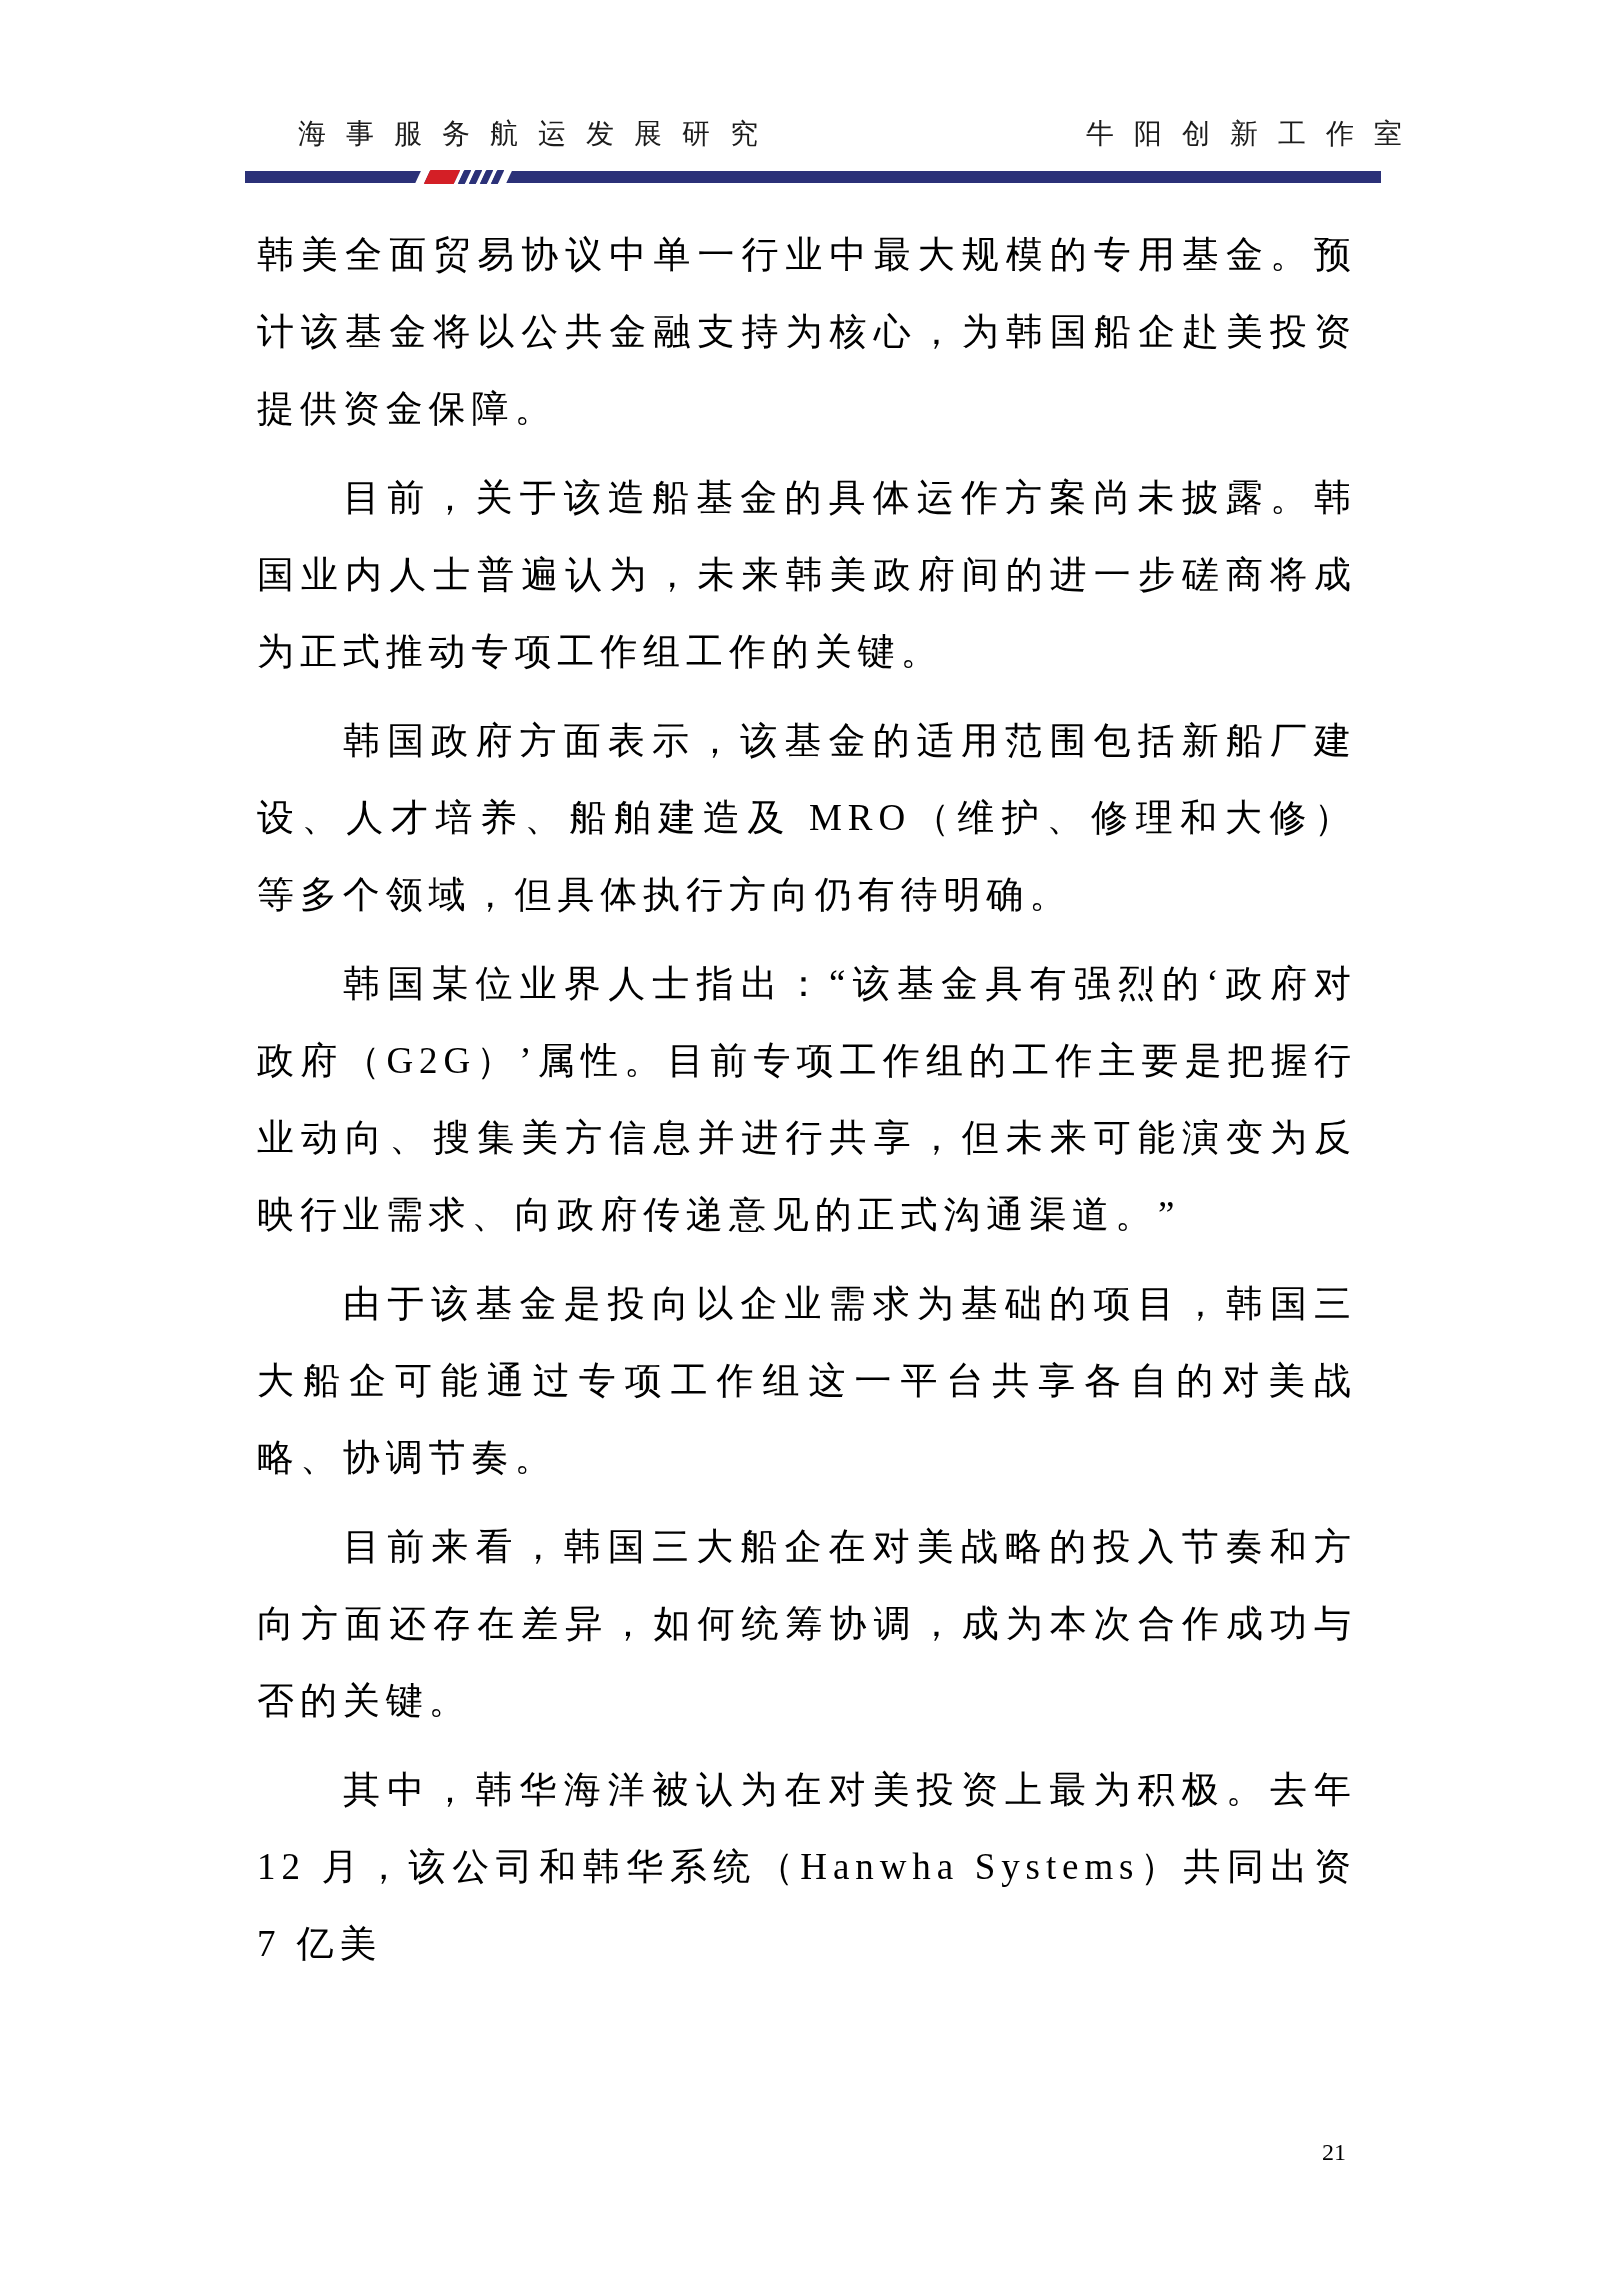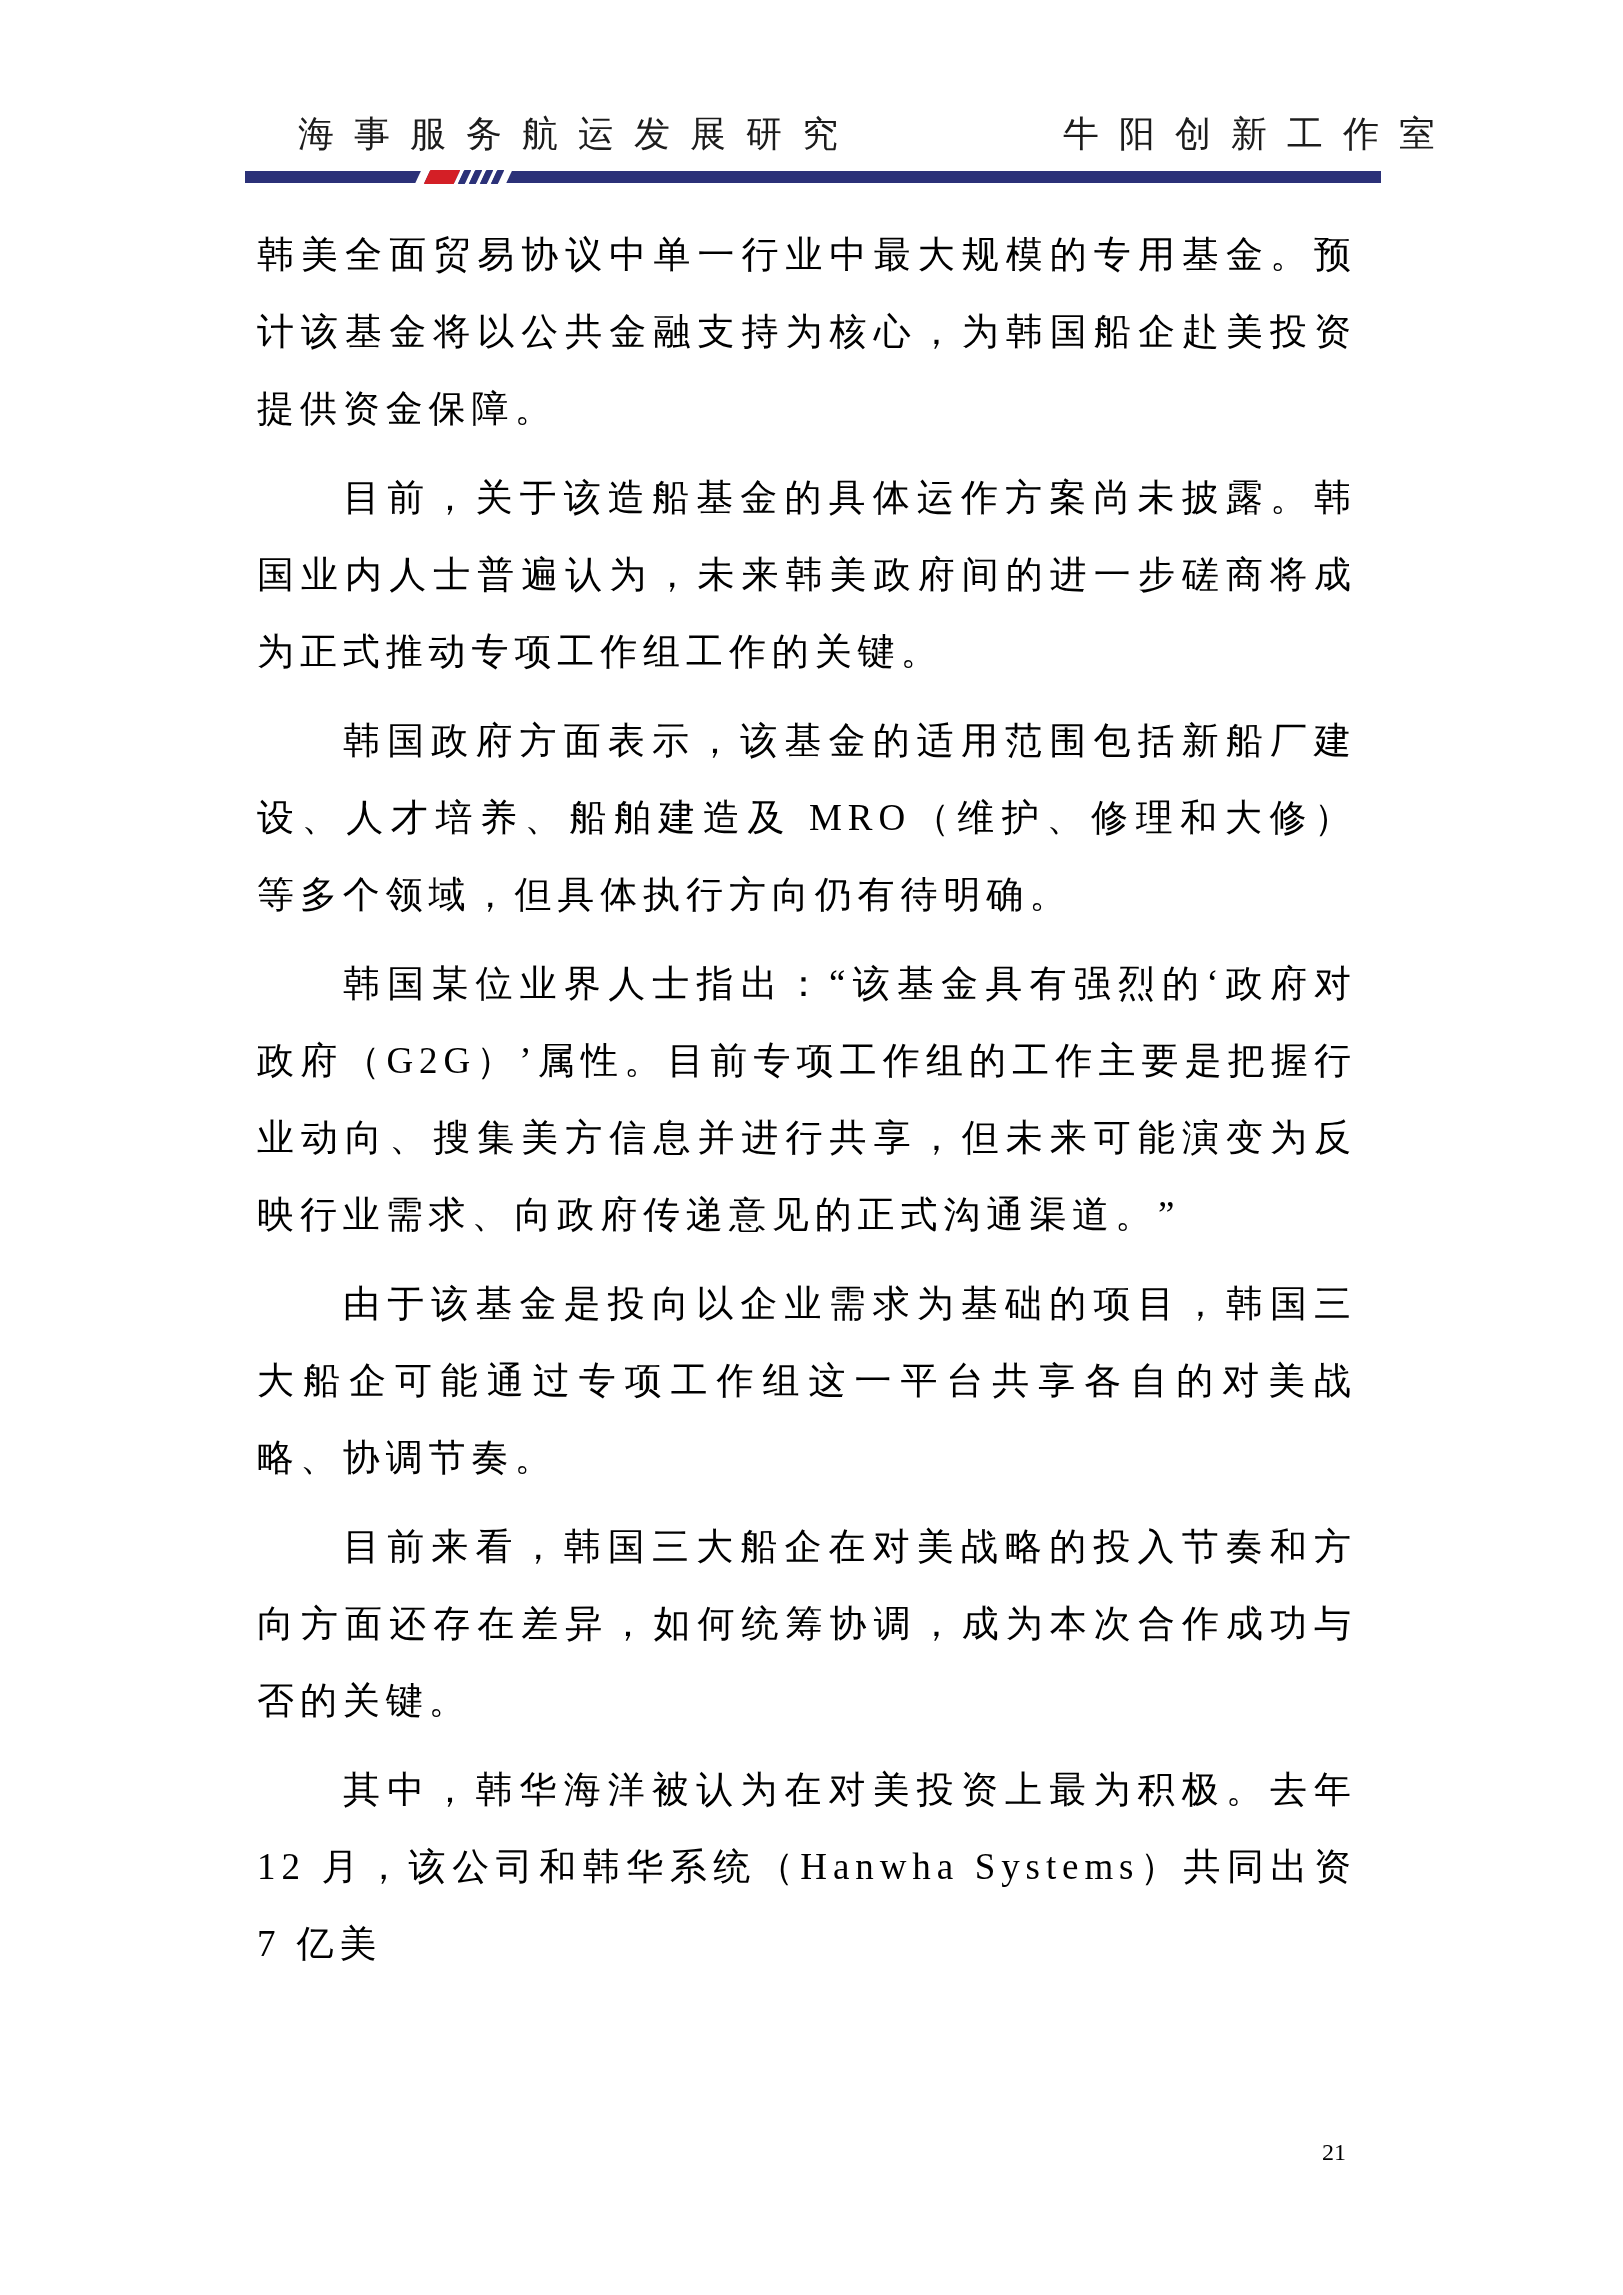--- a/index.html
+++ b/index.html
@@ -8,29 +8,29 @@
     width:1623px;
     height:2295px;
     background:#ffffff;
     overflow:hidden;
     font-family:"Liberation Serif","DejaVu Serif",serif;
   }
   
   .header-title{
     position:absolute;
     top:120px;
-    font-size:36px;
+    font-size:28px;
     line-height:28px;
     letter-spacing:20px;
     color:#1c1c1c;
     white-space:nowrap;
     font-family:"Liberation Serif","DejaVu Serif",serif;
   }
   .header-title.left{ left:298px; }
-  .header-title.right{ left:1063px;font-family:Liberation Serif, serif; }
+  .header-title.right{ left:1086px;font-family:Liberation Serif, serif; }
   
   .divider-bar{
     position:absolute;
     left:245px;
     top:171px;
     width:1136px;
     height:11.8px;
     background:#2b3178;
   }
   .accent-group{

